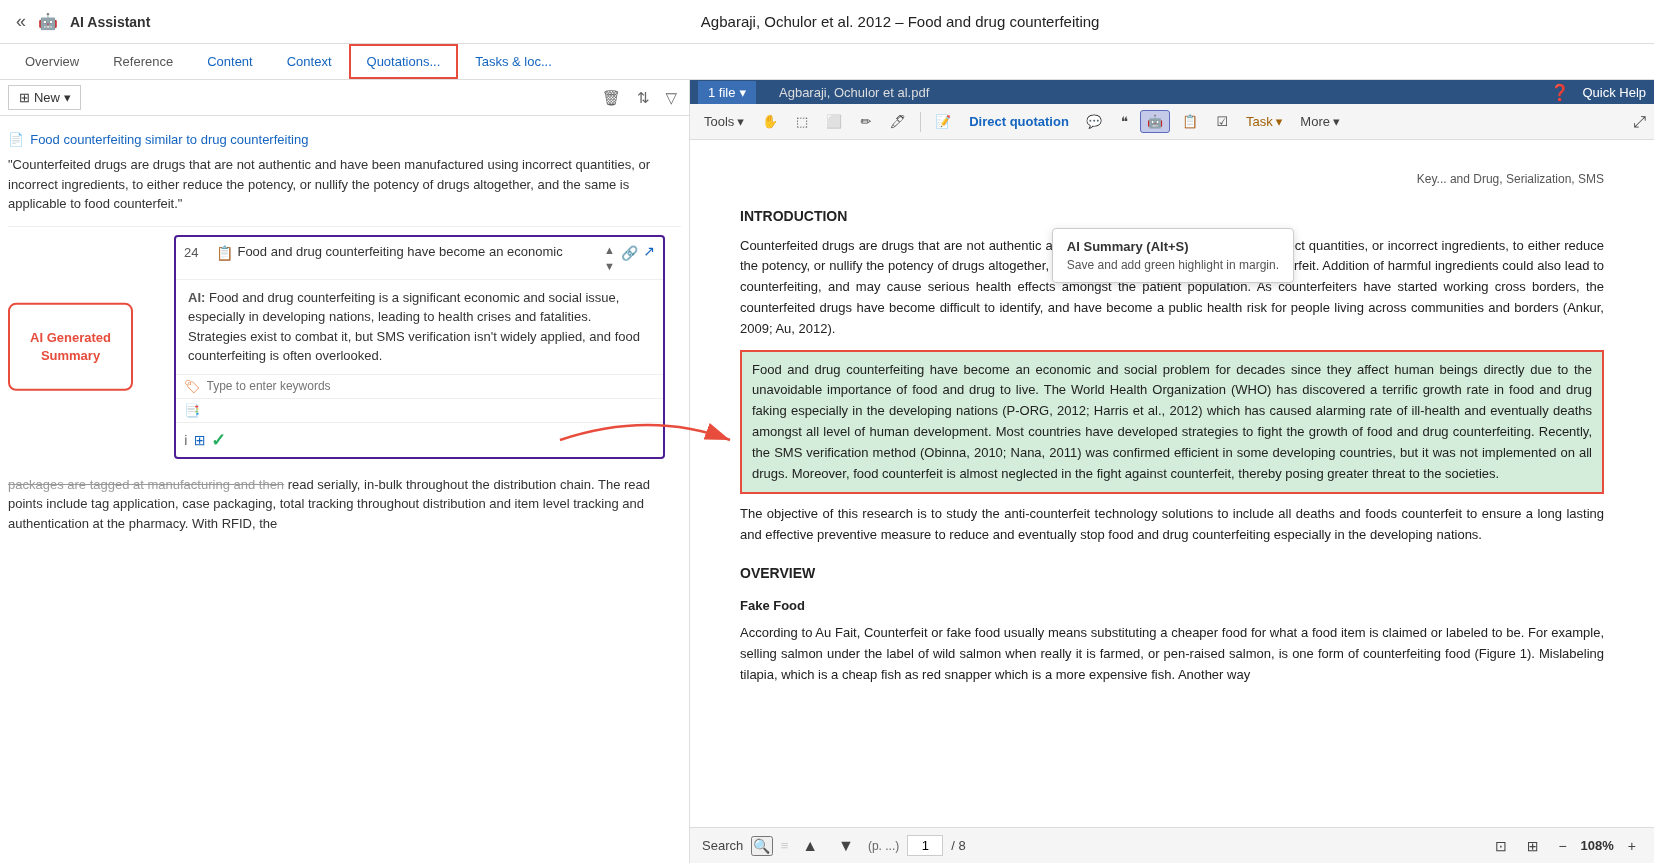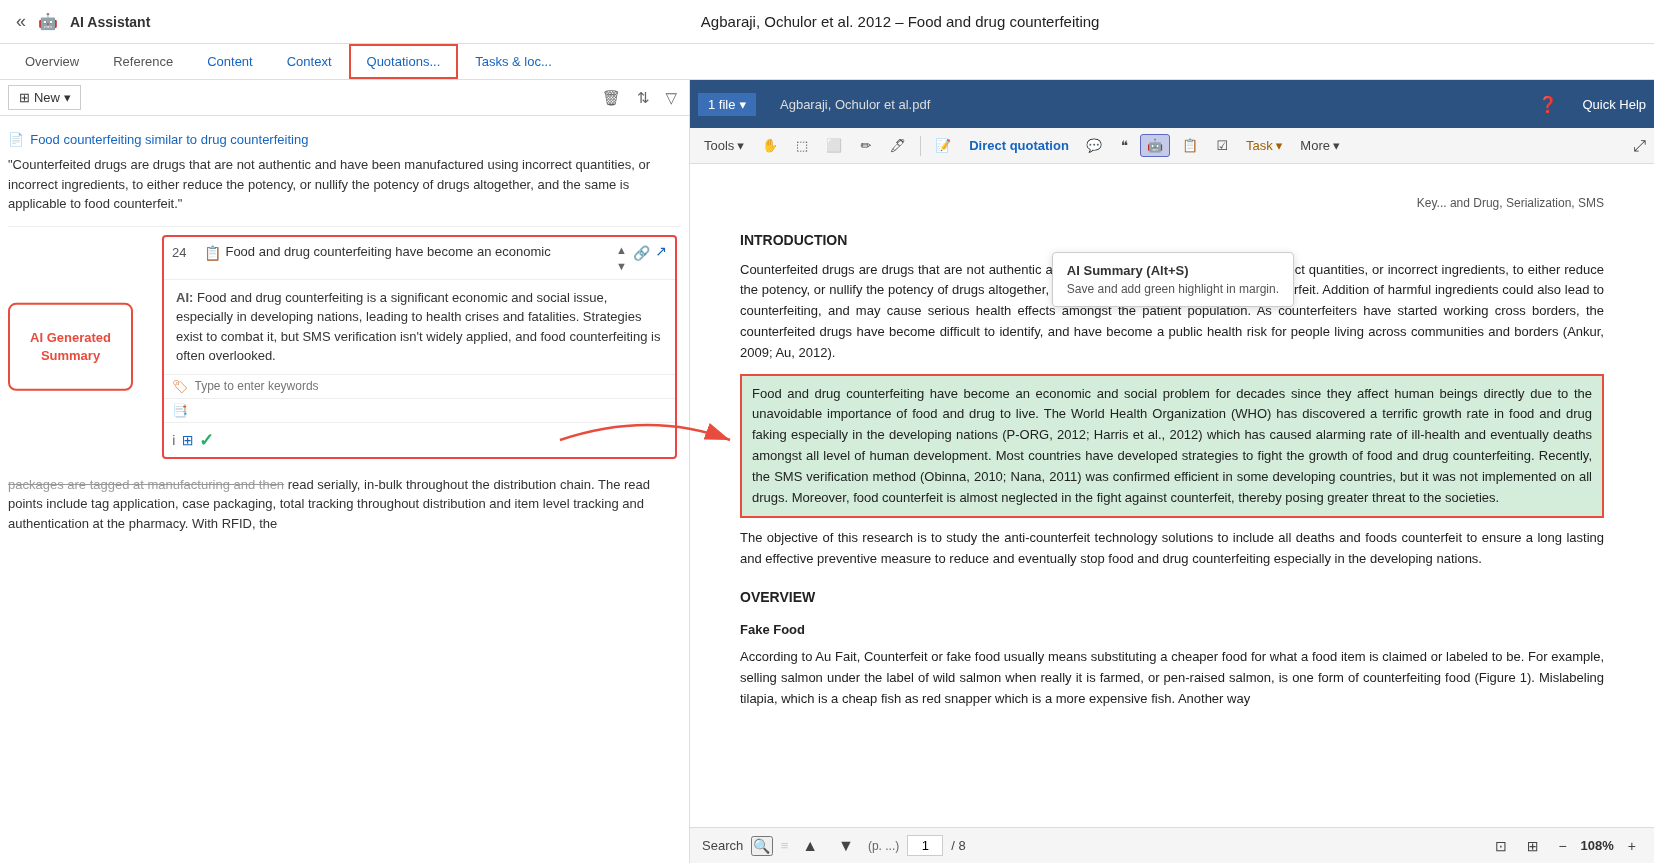--- a/index.html
+++ b/index.html
@@ -49,21 +49,21 @@
 
     
     .quote-entry-top {
       padding: 8px 0; border-bottom: 1px solid #eee; margin-bottom: 8px;
     }
     .quote-source { color: #1565C0; font-size: 13px; cursor: pointer; margin-bottom: 4px; display: flex; align-items: center; gap: 6px; }
     .quote-text { color: #333; font-size: 13px; line-height: 1.5; padding: 4px 0; }
 
     
     .quote-card {
-      border: 2px solid #ef4444; border-radius: 4px; margin: 8px 4px; position: relative;
+      border: 2px solid #4c1d95; border-radius: 4px; margin: 8px 16px; position: relative;
     }
     .quote-card-header {
       display: flex; align-items: flex-start; padding: 6px 8px; gap: 4px; border-bottom: 1px solid #eee;
     }
     .quote-number { font-size: 13px; color: #555; min-width: 28px; padding-top: 2px; }
     .quote-icon { color: #1565C0; font-size: 14px; padding-top: 2px; }
     .quote-title-text { flex: 1; color: #333; font-size: 13px; line-height: 1.4; }
     .quote-card-actions { display: flex; flex-direction: column; gap: 2px; }
     .small-btn { background: none; border: none; cursor: pointer; color: #666; font-size: 11px; padding: 1px 3px; }
     .link-icon { color: #555; font-size: 14px; cursor: pointer; padding-top: 2px; }
@@ -96,28 +96,28 @@
       padding: 8px 0; color: #333; font-size: 13px; line-height: 1.5;
     }
     .quote-entry-bottom .strikethrough { text-decoration: line-through; color: #999; }
 
     
     .right-panel {
       flex: 1; background: #e8e8e8; display: flex; flex-direction: column;
     }
 
     .pdf-toolbar {
-      display: flex; align-items: center; background: #2c5282; height: 48px;
-      padding: 0 8px; gap: 24px; color: #fff;
+      display: flex; align-items: center; background: #2c5282; height: 24px;
+      padding: 0 8px; gap: 12px; color: #fff;
     }
     .file-btn {
       display: flex; align-items: center; gap: 4px; background: #3a6fb5;
       border: none; color: #fff; padding: 4px 10px; cursor: pointer; font-size: 13px;
     }
-    .pdf-filename { color: #ddd; font-size: 13px; flex: 1; }
+    .pdf-filename { color: #ddd; font-size: 13px; flex: 1; margin-left: 11px; }
     .quick-help-btn {
       display: flex; align-items: center; gap: 4px; color: #fff; cursor: pointer; font-size: 13px;
     }
 
     .pdf-tools-bar {
       display: flex; align-items: center; background: #f5f5f5; height: 36px;
       padding: 0 8px; gap: 6px; border-bottom: 1px solid #ddd;
     }
     .tool-btn {
       background: none; border: none; cursor: pointer; color: #444; font-size: 13px;

